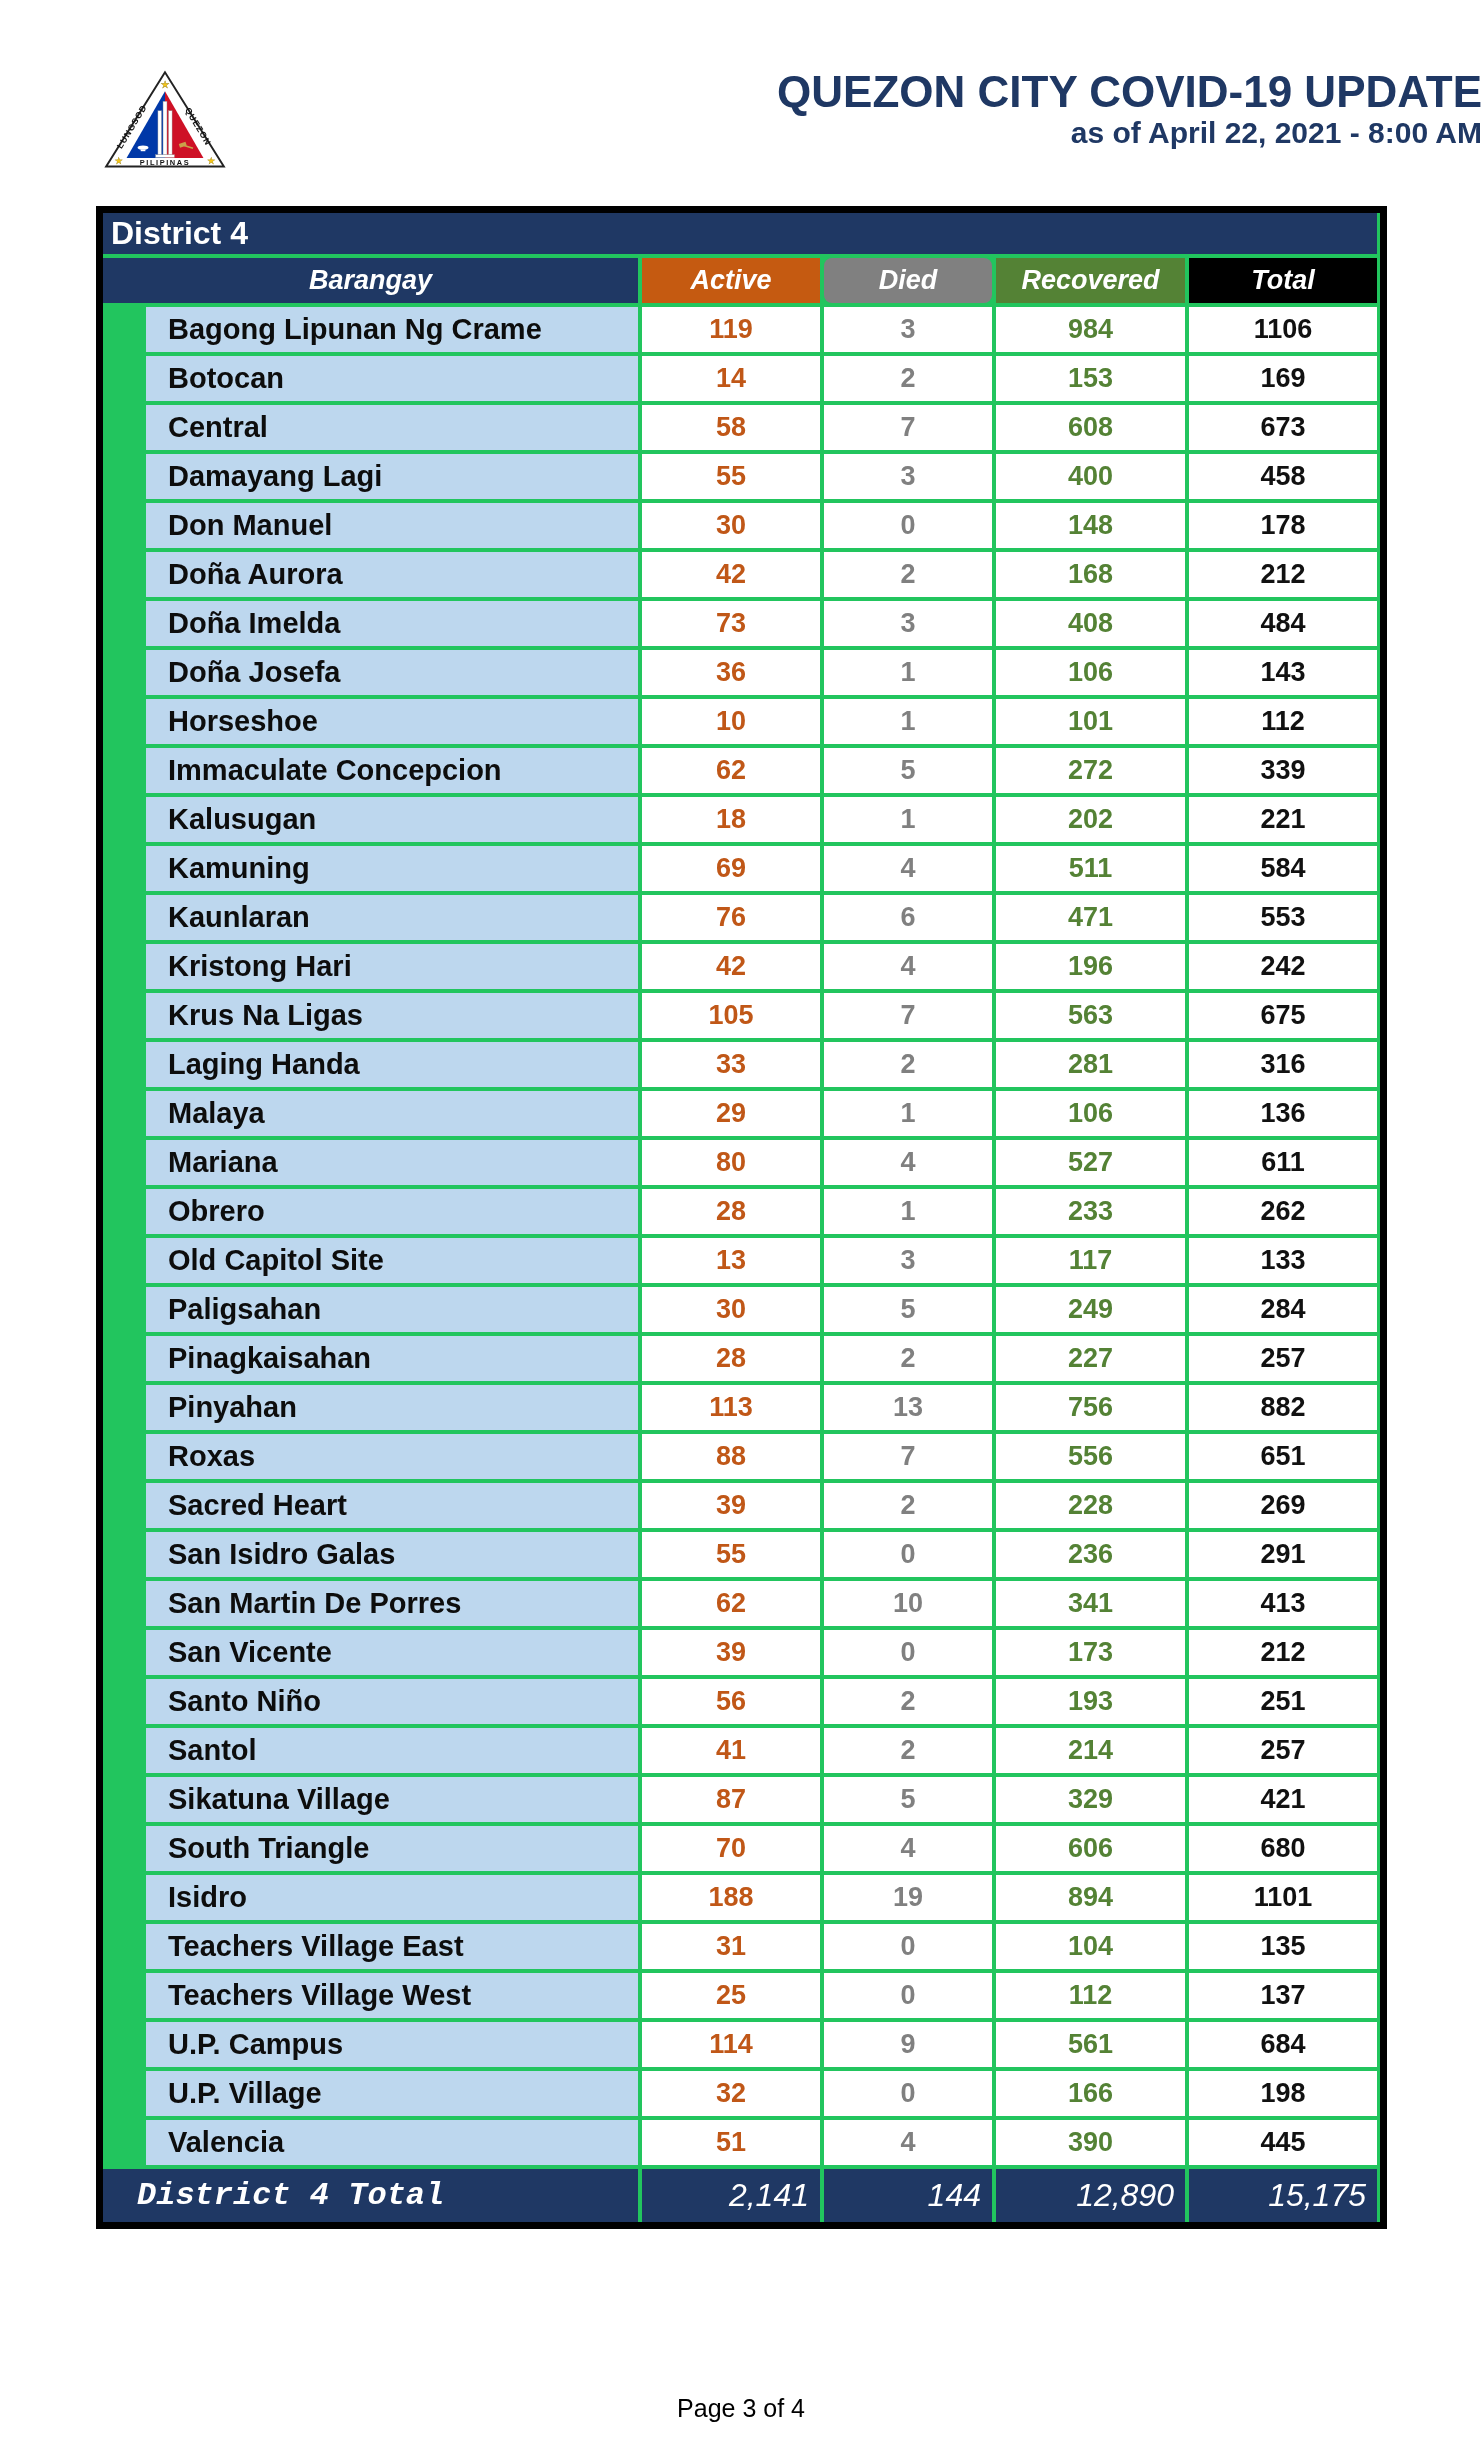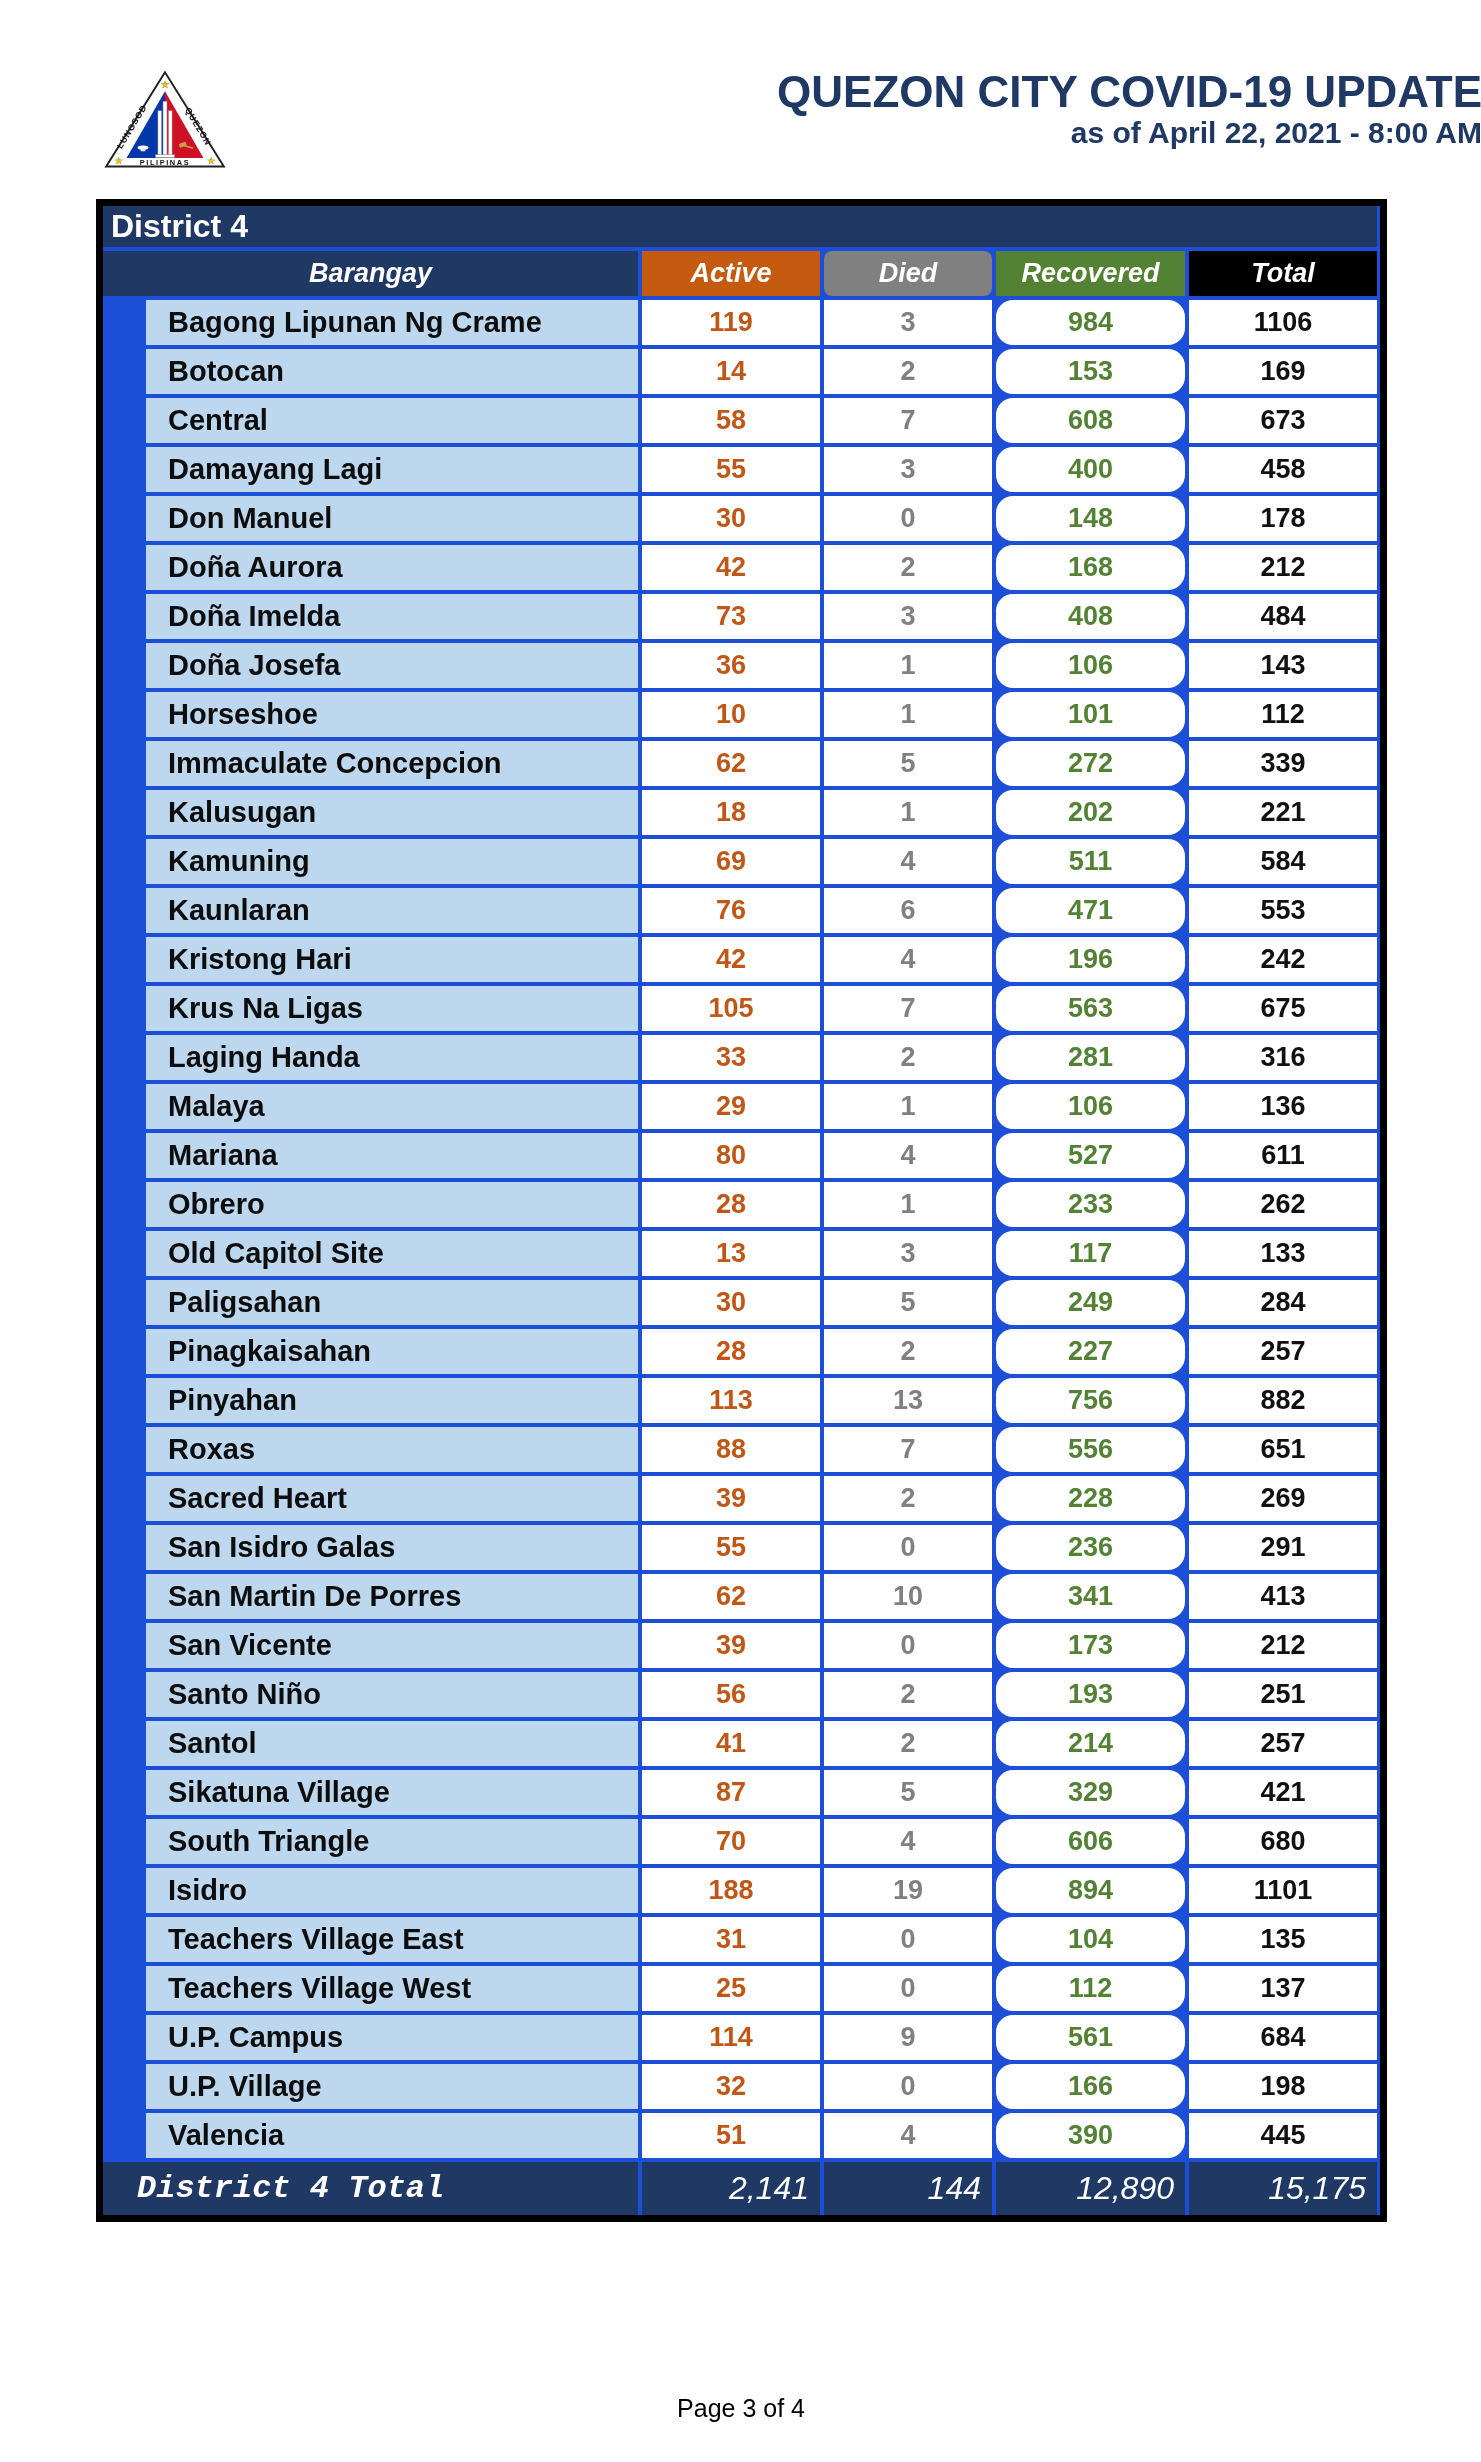--- a/index.html
+++ b/index.html
@@ -40,25 +40,25 @@
   .sub-title {
     font-size: 30px;
     font-weight: 700;
     color: #1F3864;
     margin-top: 0;
   }
   
   .covid-table {
     position: absolute;
     left: 96px;
-    top: 199px;
+    top: 206px;
     width: 1291px;
     box-sizing: border-box;
     border: 7.2px solid #000000;
-    background: #1d4ed8;
+    background: #22c55e;
     display: grid;
     grid-template-columns: 535px 178px 168px 189px 188px;
     grid-auto-rows: 45px;
     grid-template-rows: 41px 45px repeat(38, 45px) 53px;
     gap: 4px;
   }
   .cell {
     display: flex;
     align-items: center;
     box-sizing: border-box;
@@ -92,21 +92,21 @@
     margin-left: 43px;
   }
   .val-cell {
     background: #ffffff;
     font-size: 27px;
     font-weight: 700;
     justify-content: center;
   }
   .val-cell.active    { color: #C05717; }
   .val-cell.died      { color: #808080; }
-  .val-cell.recovered { color: #548235; border-radius: 17px; }
+  .val-cell.recovered { color: #548235; }
   .val-cell.total     { color: #111111; }
   .total-label-cell {
     background: #1F3864;
     color: #ffffff;
     font-size: 32px;
     font-weight: 700;
     font-style: italic;
     padding-left: 34px;
     font-family: Liberation Mono, monospace;
   }

